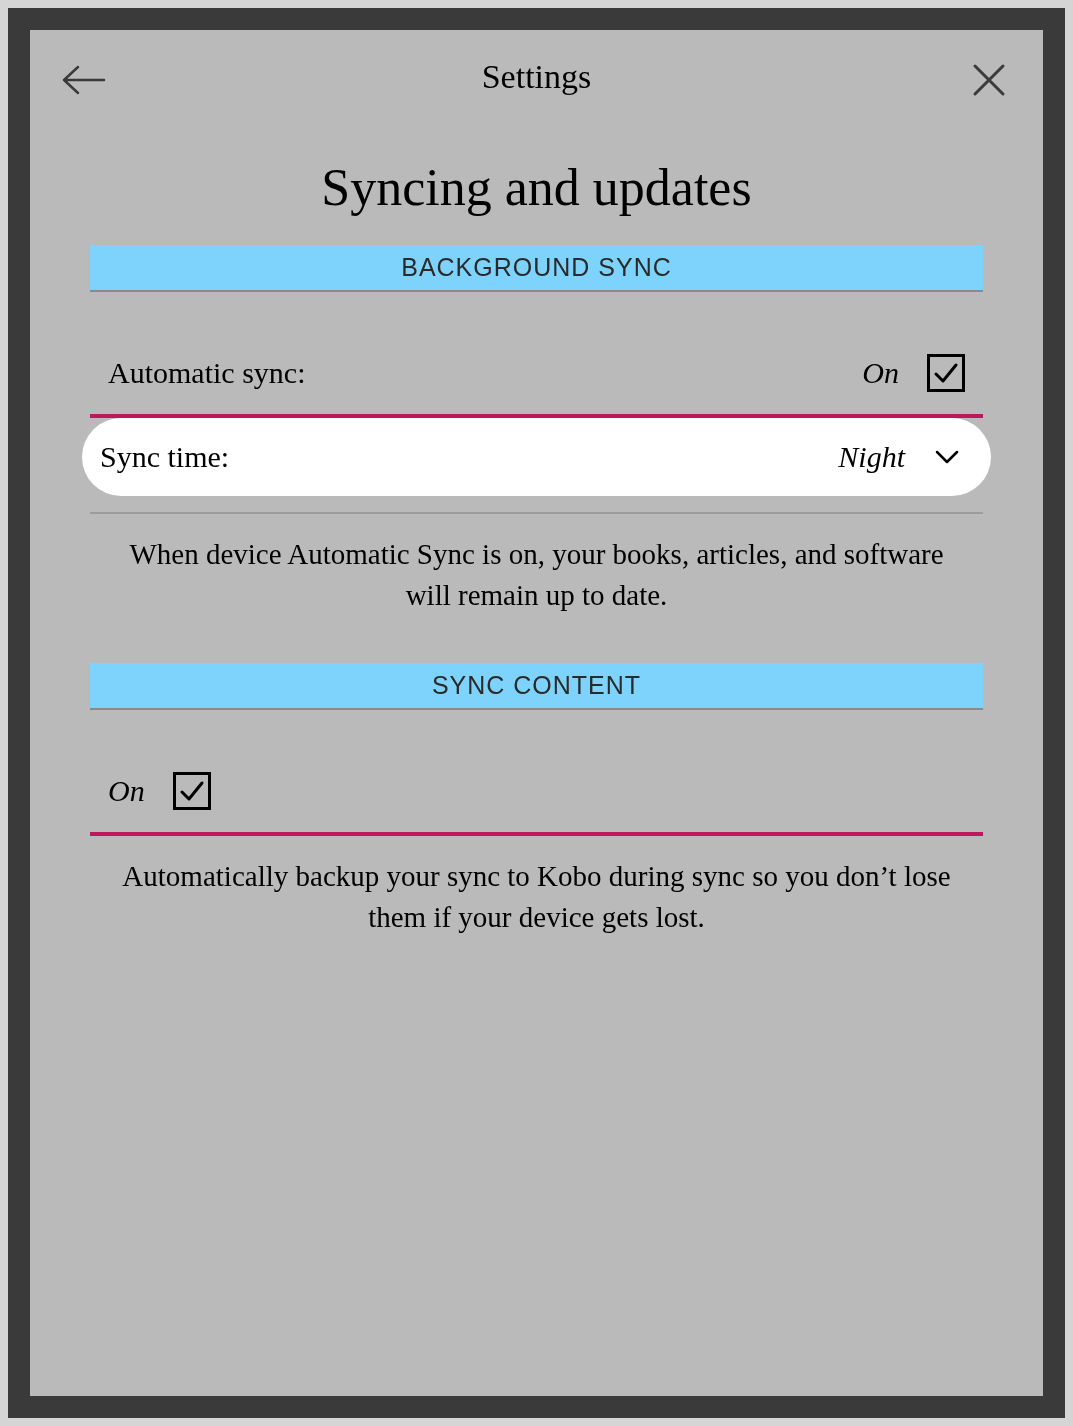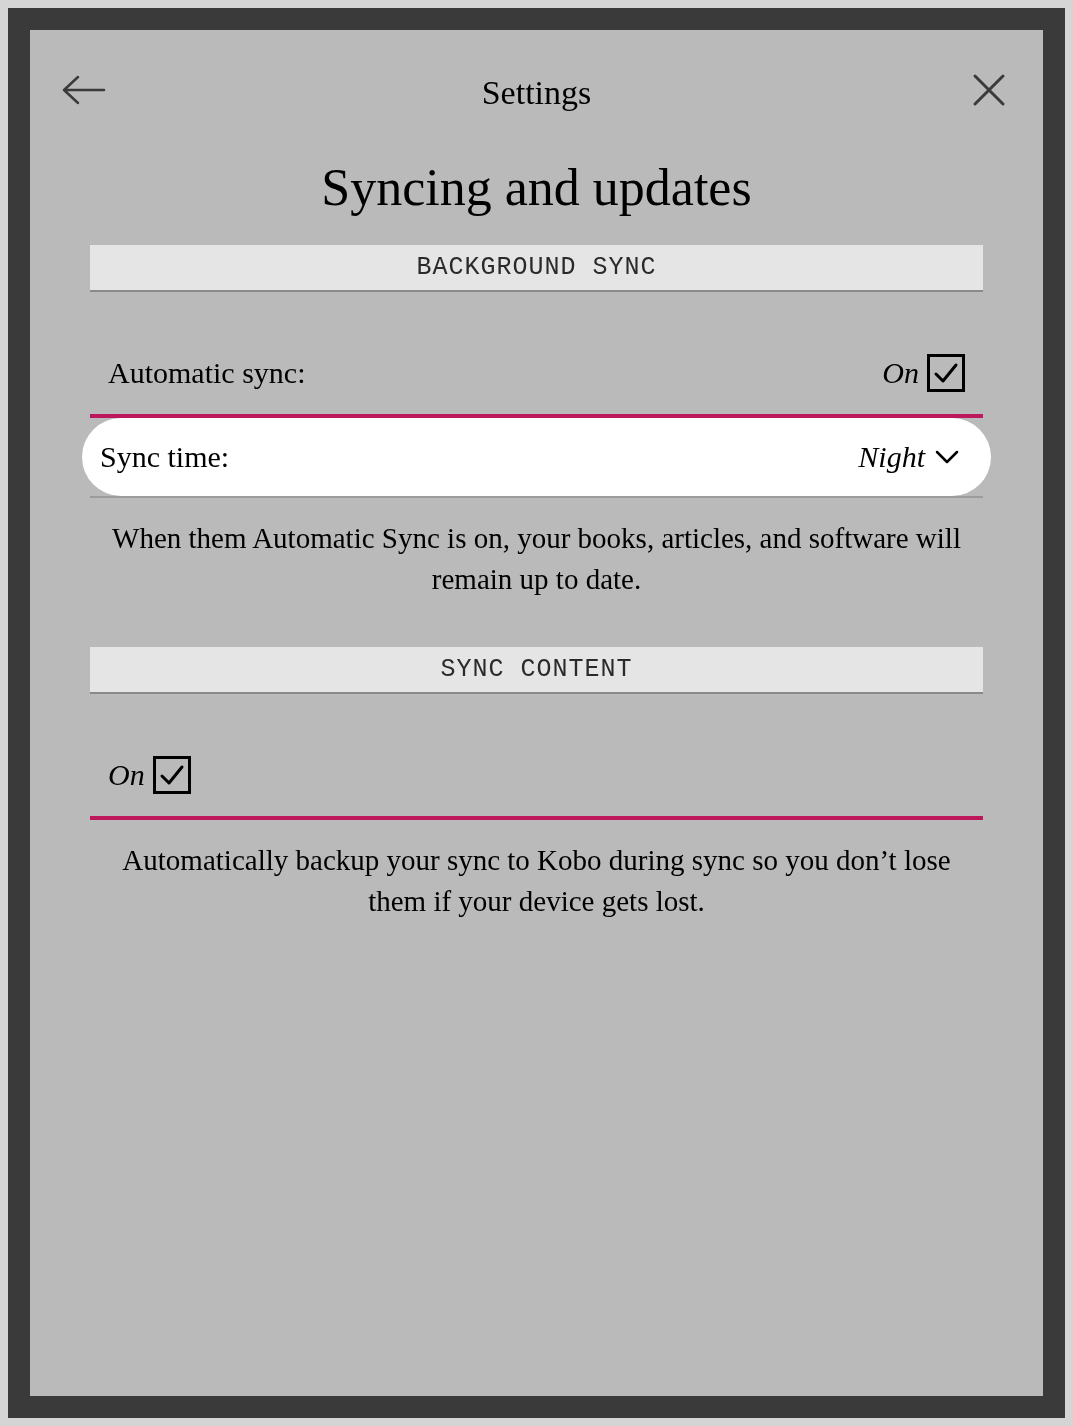--- a/index.html
+++ b/index.html
@@ -19,21 +19,21 @@
       position: absolute;
       top: 8px;
       left: 8px;
       right: 8px;
       bottom: 8px;
       border: 22px solid #3a3a3a;
       background: #bababa;
     }
     .header {
       display: flex;
-      align-items: flex-end;
+      align-items: flex-start;
       justify-content: space-between;
       padding: 28px 32px;
       height: 110px;
     }
     .back-arrow {
       width: 44px;
       height: 44px;
       cursor: pointer;
       display: flex;
       align-items: center;
@@ -59,45 +59,45 @@
       text-align: center;
     }
     .page-title {
       font-size: 52px;
       font-weight: normal;
       color: #000;
       margin: 18px 0 28px 0;
       font-family: Georgia, serif;
     }
     .section-header {
-      background: #e5e5e5;
+      background: #7dd3fc;
       padding: 8px 18px;
       font-size: 25px;
       letter-spacing: 1px;
       color: #2a2a2a;
-      font-family: Liberation Mono, monospace;
+      font-family: Liberation Sans, sans-serif;
       border-bottom: 2px solid #8a8a8a;
     }
     .setting-row {
       display: flex;
       align-items: center;
       justify-content: space-between;
       padding: 22px 18px;
       border-bottom: 4px solid #be185d;
       margin-top: 40px;
     }
     .setting-label {
       font-size: 30px;
       color: #000;
       font-family: Georgia, serif;
     }
     .setting-value-group {
       display: flex;
       align-items: center;
-      gap: 8px;
+      gap: 28px;
     }
     .setting-value {
       font-size: 30px;
       font-style: italic;
       color: #000;
       font-family: Georgia, serif;
     }
     .checkbox {
       width: 38px;
       height: 38px;
@@ -113,21 +113,21 @@
       display: flex;
       align-items: center;
       justify-content: space-between;
       padding: 22px 30px 22px 18px;
       margin: 0 -8px;
       border: none;
       position: relative;
     }
     .highlighted-wrapper {
       border-bottom: 2px solid #9c9c9c;
-      padding-bottom: 0;
+      padding-bottom: 16px;
     }
     .chevron-down {
       width: 28px;
       height: 28px;
       display: flex;
       align-items: center;
       justify-content: center;
     }
     .description {
       font-size: 29px;
@@ -182,21 +182,21 @@
           <div class="setting-value">Night</div>
           <div class="chevron-down">
             <svg width="24" height="14" viewBox="0 0 24 14">
               <path d="M 2 2 L 12 12 L 22 2" stroke="#000" stroke-width="2.5" fill="none" stroke-linecap="round" stroke-linejoin="round"></path>
             </svg>
           </div>
         </div>
       </div>
     </div>
 
-    <div class="description">When them Automatic Sync is on, your books, articles, and software will remain up to date.</div>
+    <div class="description">When device Automatic Sync is on, your books, articles, and software will remain up to date.</div>
 
     <div class="section-header">SYNC CONTENT</div>
 
     <div class="setting-row">
       <div class="setting-value-group">
         <div class="setting-value">On</div>
         <div class="checkbox">
           <svg width="28" height="28" viewBox="0 0 28 28">
             <path d="M 4 15 L 11 22 L 24 6" stroke="#000" stroke-width="3" fill="none" stroke-linecap="round" stroke-linejoin="round"></path>
           </svg>

